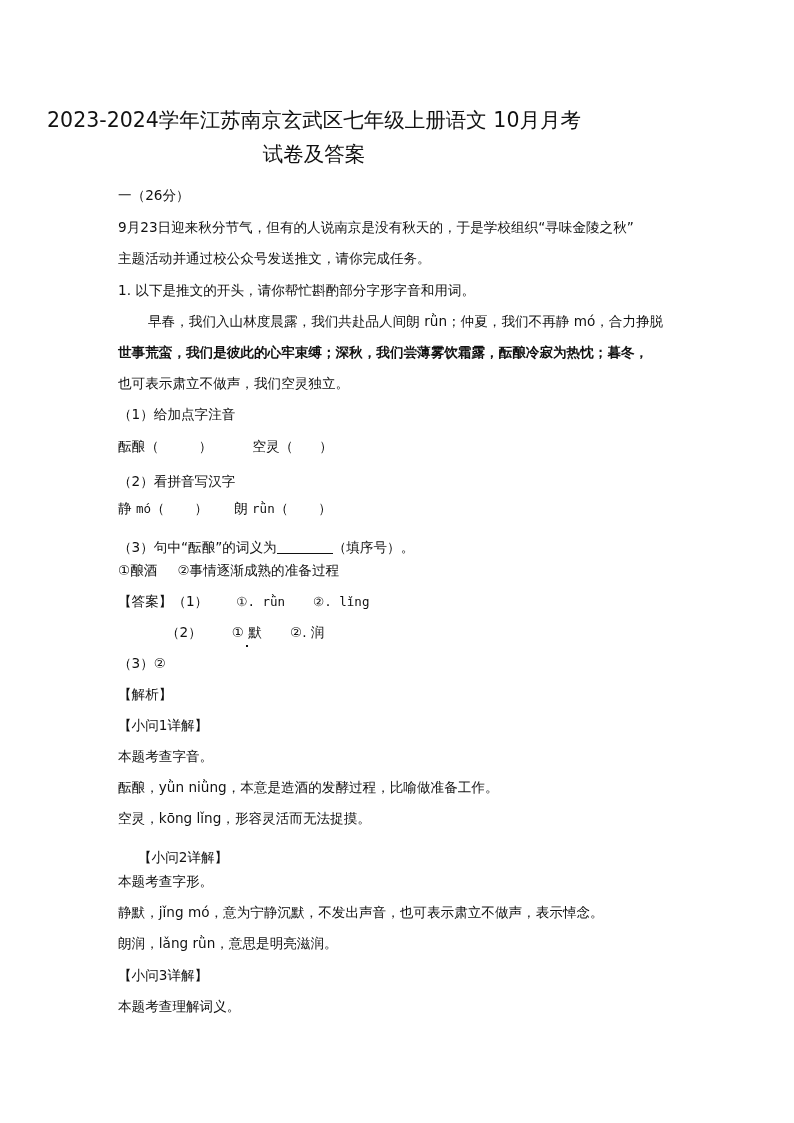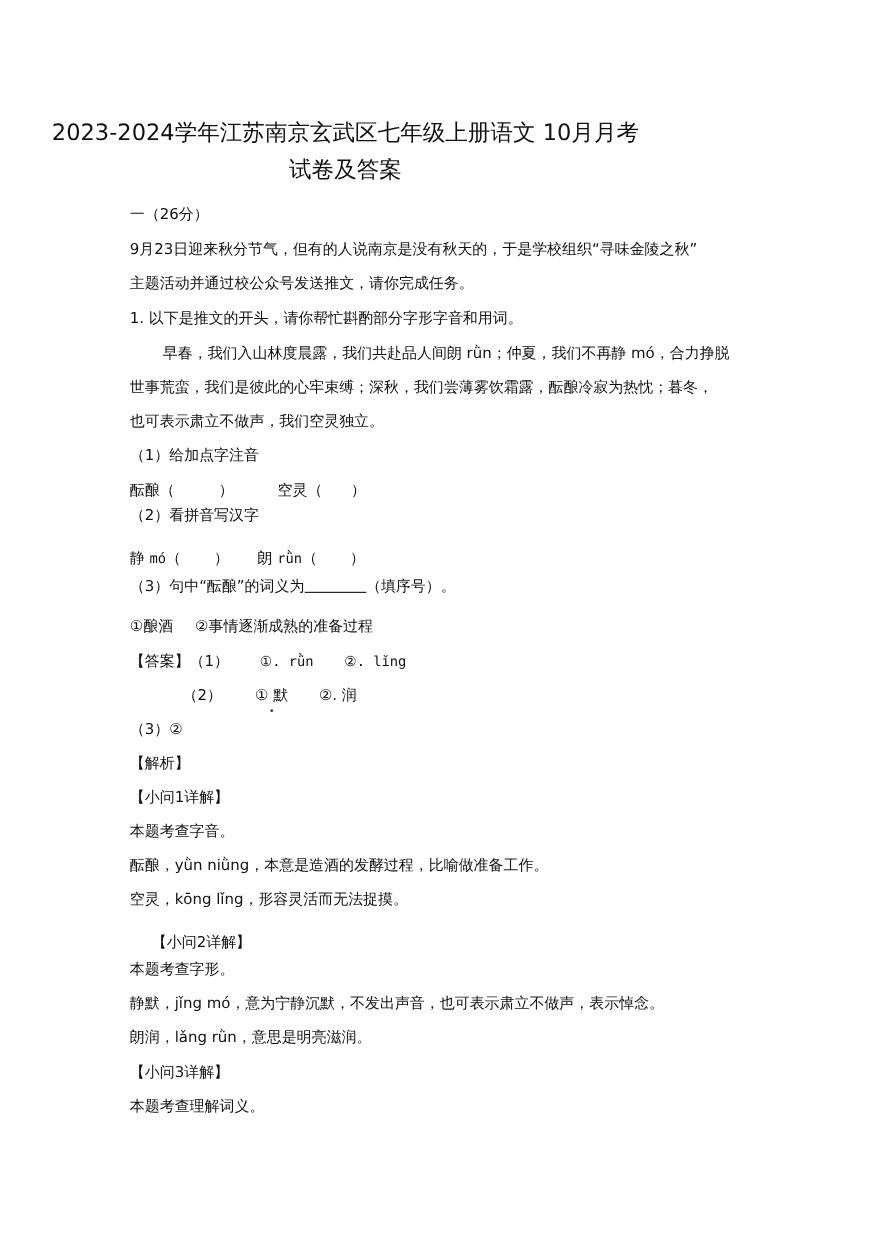--- a/index.html
+++ b/index.html
@@ -23,36 +23,36 @@
   <div class="title" style="top:140px;font-family:Liberation Mono, monospace;">试卷及答案</div>
 
   <div class="line" style="top:186px;">一（26分）</div>
 
   <div class="line" style="top:218px;">9月23日迎来秋分节气，但有的人说南京是没有秋天的，于是学校组织“寻味金陵之秋”</div>
   <div class="line" style="top:249px;">主题活动并通过校公众号发送推文，请你完成任务。</div>
 
   <div class="line" style="top:281px;">1. 以下是推文的开头，请你帮忙斟酌部分字形字音和用词。</div>
 
   <div class="line indent" style="top:312px;">早春，我们入山林度晨露，我们共赴品人间朗 rǜn；仲夏，我们不再静 mó，合力挣脱</div>
-  <div class="line" style="top:343px;">世事荒蛮，我们是彼此的心牢束缚；深秋，我们尝薄雾饮霜露，酝酿冷寂为热忱；暮冬，</div>
+  <div class="line" style="top:343px;font-weight:bold;">世事荒蛮，我们是彼此的心牢束缚；深秋，我们尝薄雾饮霜露，酝酿冷寂为热忱；暮冬，</div>
   <div class="line" style="top:374px;">也可表示肃立不做声，我们空灵独立。</div>
 
   <div class="line" style="top:405px;">（1）给加点字注音</div>
 
   <div class="line" style="top:437px;">
     <span>酝酿（</span><span class="gap" style="width:40px;"></span><span>）</span><span class="gap" style="width:40px;"></span><span>空灵（</span><span class="gap" style="width:26px;"></span><span>）</span>
   </div>
 
-  <div class="line" style="top:460px;text-align:center;">（2）看拼音写汉字</div>
+  <div class="line" style="top:472px;text-align:center;">（2）看拼音写汉字</div>
 
   <div class="line" style="top:499px;">
     <span>静</span> <span class="py">mó</span><span>（</span><span class="gap" style="width:30px;"></span><span>）</span><span class="gap" style="width:26px;"></span><span>朗</span> <span class="py">rǜn</span><span>（</span><span class="gap" style="width:30px;"></span><span>）</span>
   </div>
 
-  <div class="line" style="top:524px;">
+  <div class="line" style="top:538px;">
     <span>（3）句中“酝酿”的词义为</span><span class="blank"></span><span>（填序号）。</span>
   </div>
 
   <div class="line" style="top:561px;">
     <span>①酿酒</span><span class="gap" style="width:20px;"></span><span>②事情逐渐成熟的准备过程</span>
   </div>
 
   <div class="line" style="top:592px;">
     <span>【答案】</span><span>（1）</span><span class="gap" style="width:28px;"></span><span class="py">①. rǜn</span><span class="gap" style="width:28px;"></span><span class="py">②. lǐng</span>
   </div>

